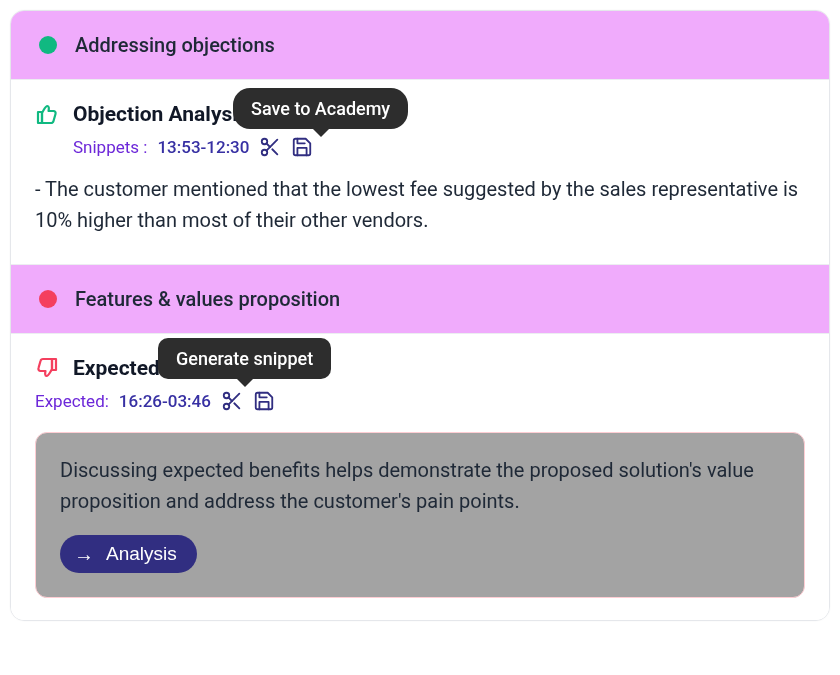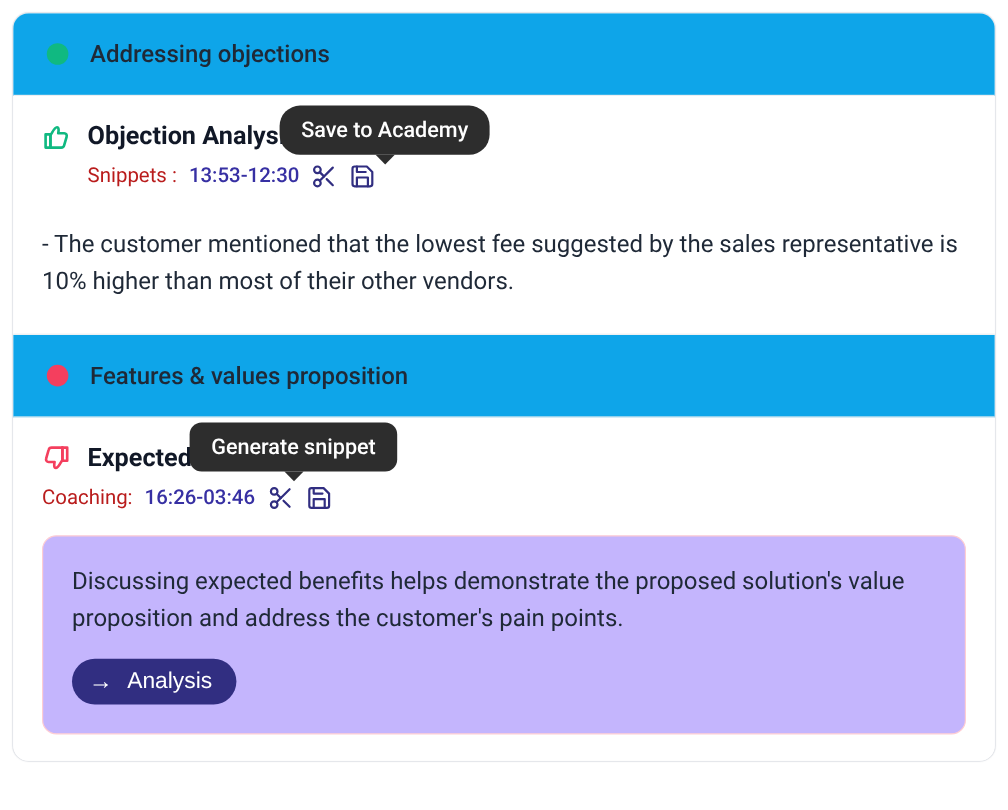--- a/index.html
+++ b/index.html
@@ -16,21 +16,21 @@
       overflow: hidden;
       box-shadow: 0 0 0 1px rgba(0,0,0,0.01);
     }
 
     .section-header {
       display: flex;
       align-items: center;
       gap: 18px;
       padding: 22px 28px;
       border-bottom: 1px solid #eceef1;
-      background: #0ea5e9;
+      background: #f0abfc;
     }
 
     .dot {
       width: 18px; height: 18px; border-radius: 50%;
     }
     .dot.green { background: #10b981; }
     .dot.pink { background: #f43f5e; }
 
     .section-header .label {
       font-size: 20px;
@@ -62,33 +62,33 @@
     }
 
     .snippet-row {
       display: flex;
       align-items: center;
       gap: 10px;
       margin-top: 10px;
       font-size: 17px;
     }
     .snippet-row.indent { margin-left: 38px; }
-    .snippet-label { color: #b91c1c; }
+    .snippet-label { color: #6d28d9; }
     .snippet-time { color: #3730a3; font-weight: 500; }
 
     .icon-btn {
       width: 22px; height: 22px;
       color: #312e81;
       cursor: pointer;
       display: inline-flex;
       align-items: center; justify-content: center;
     }
 
     .body-text {
-      margin-top: 30px;
+      margin-top: 16px;
       font-size: 20px;
       line-height: 1.55;
       color: #1f2937;
     }
 
     .tooltip {
       position: absolute;
       background: #2d2d2d;
       color: #fff;
       font-size: 18px;
@@ -106,21 +106,21 @@
       transform: translateX(-50%);
       border: 8px solid transparent;
       border-top-color: #2d2d2d;
       border-bottom: none;
     }
     .tooltip.t1 { left: 222px; top: 8px; border-radius: 17px; }
     .tooltip.t2 { left: 147px; top: 4px; }
 
     .callout {
       margin-top: 20px;
-      background: #c4b5fd;
+      background: #a3a3a3;
       border: 1px solid #fecdd3;
       border-radius: 12px;
       padding: 22px 24px 24px 24px;
     }
     .callout-text {
       font-size: 20px;
       line-height: 1.55;
       color: #1f2937;
     }
     .coach-btn {
@@ -200,21 +200,21 @@
         <svg viewBox="0 0 24 24" fill="none" stroke="#f43f5e" stroke-width="2.2" stroke-linecap="round" stroke-linejoin="round">
           <path d="M17 14V3"></path>
           <path d="M17 13.5 C16 14 14 20 11.5 20 c-1.5 0-1.6-2.5-1-5 H5.5 c-1.5 0-2.5-1.5-2-3 l2-7 C5.8 3.8 6.8 3 8 3 H17"></path>
           <path d="M17 3h4v11h-4z"></path>
         </svg>
       </span>
       <span class="block-title">Expected Benefits</span>
     </div>
 
     <div class="snippet-row">
-      <span class="snippet-label">Coaching:</span>
+      <span class="snippet-label">Expected:</span>
       <span class="snippet-time">16:26-03:46</span>
       <span class="icon-btn">
         <svg viewBox="0 0 24 24" fill="none" stroke="currentColor" stroke-width="2" stroke-linecap="round" stroke-linejoin="round">
           <circle cx="6" cy="6" r="3"></circle>
             <circle cx="6" cy="18" r="3"></circle>
           <line x1="20" y1="4" x2="8.12" y2="15.88"></line>
           <line x1="14.47" y1="14.48" x2="20" y2="20"></line>
           <line x1="8.12" y1="8.12" x2="12" y2="12"></line>
         </svg>
       </span>

